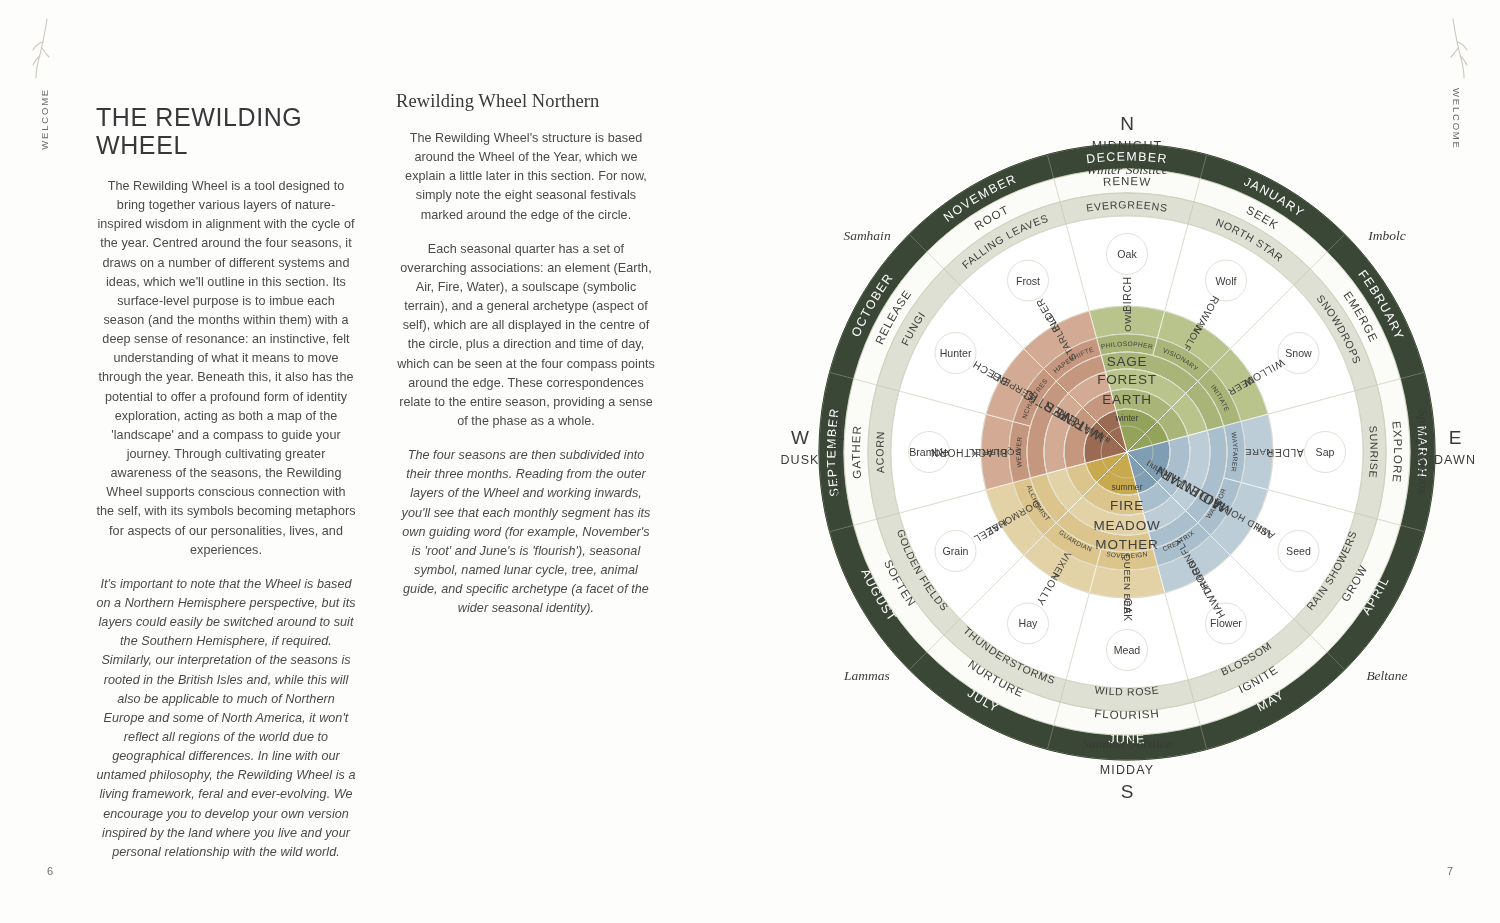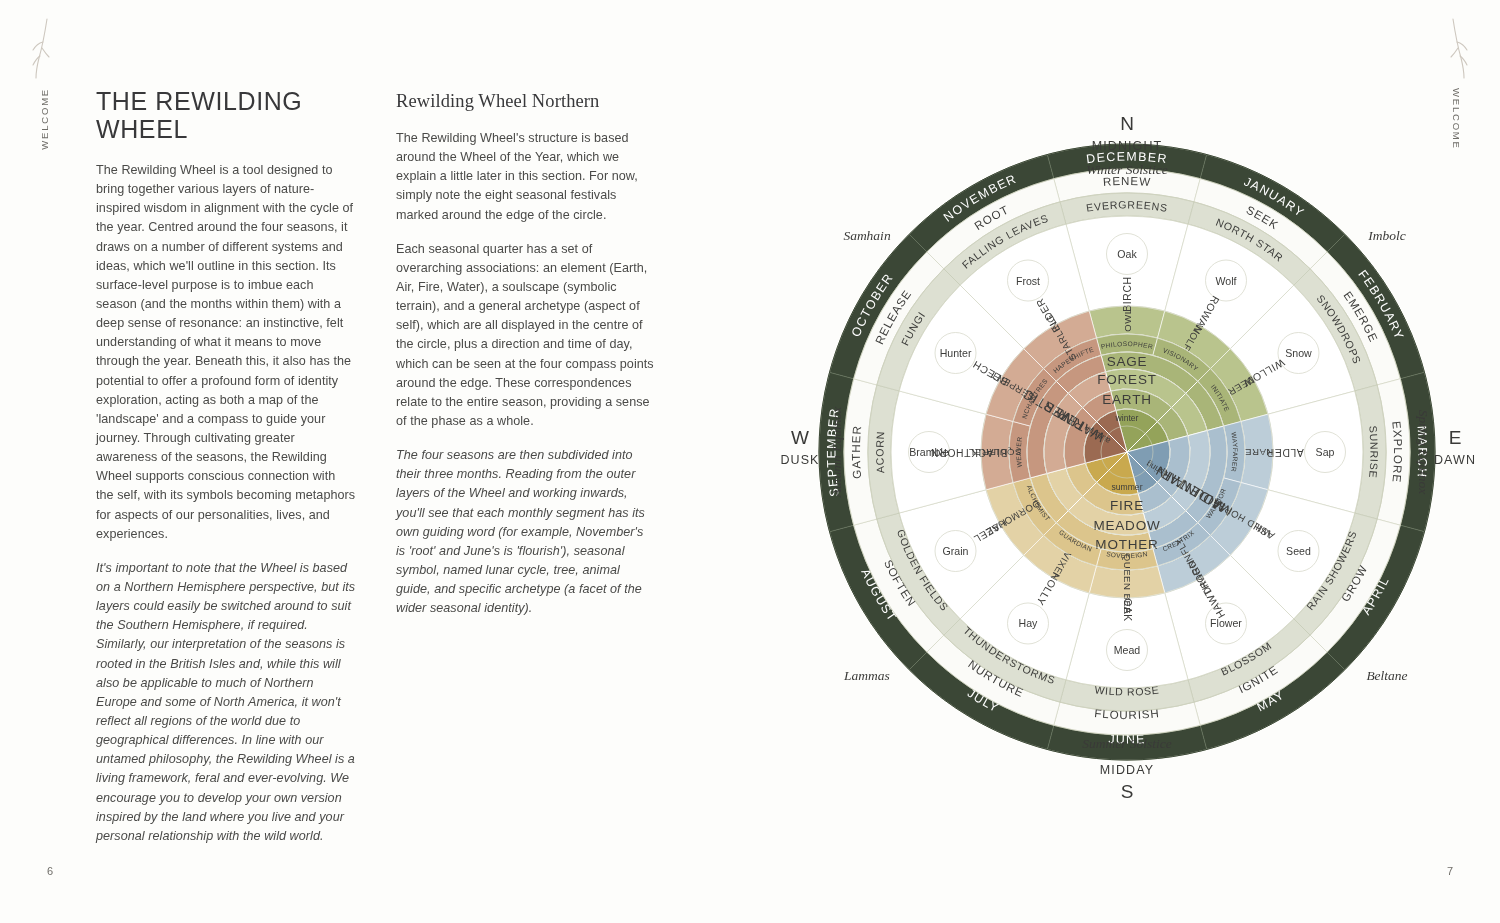--- a/index.html
+++ b/index.html
@@ -27,30 +27,31 @@
     text-transform:uppercase;
   }
   .sidetab.left .tablabel{transform:rotate(180deg);}
 
   
   .cols{position:absolute;left:96px;top:88px;width:580px;display:flex;gap:40px;}
   .col{width:260px;}
   h1.title{
     font-family:"Liberation Sans",sans-serif;
     font-weight:400;font-size:25px;letter-spacing:.6px;
-    color:#38383a;margin:0 0 18px 0;line-height:1.1;
+    color:#38383a;margin:16px 0 18px 0;line-height:1.1;
   }
   h2.subtitle{
     font-family:"Liberation Serif",serif;
     font-weight:400;font-size:18.5px;letter-spacing:.1px;
     color:#38383a;margin:3px 0 17px 0;
   }
   p.body{
     font-size:12.6px;line-height:1.52;margin:0 0 15px 0;color:#4a4a48;
     letter-spacing:.05px;
+    text-align:center;
   }
   p.body:last-child{margin-bottom:0;font-style:italic;}
 
   .folio{position:absolute;bottom:46px;font-size:11px;color:#6f6d68;}
   .folio.left{left:47px;}
   .folio.right{right:47px;}
 
   
   #wheel-wrap{position:absolute;left:755px;top:100px;width:745px;height:720px;}
   #wheel-svg{display:block;width:745px;height:720px;}

